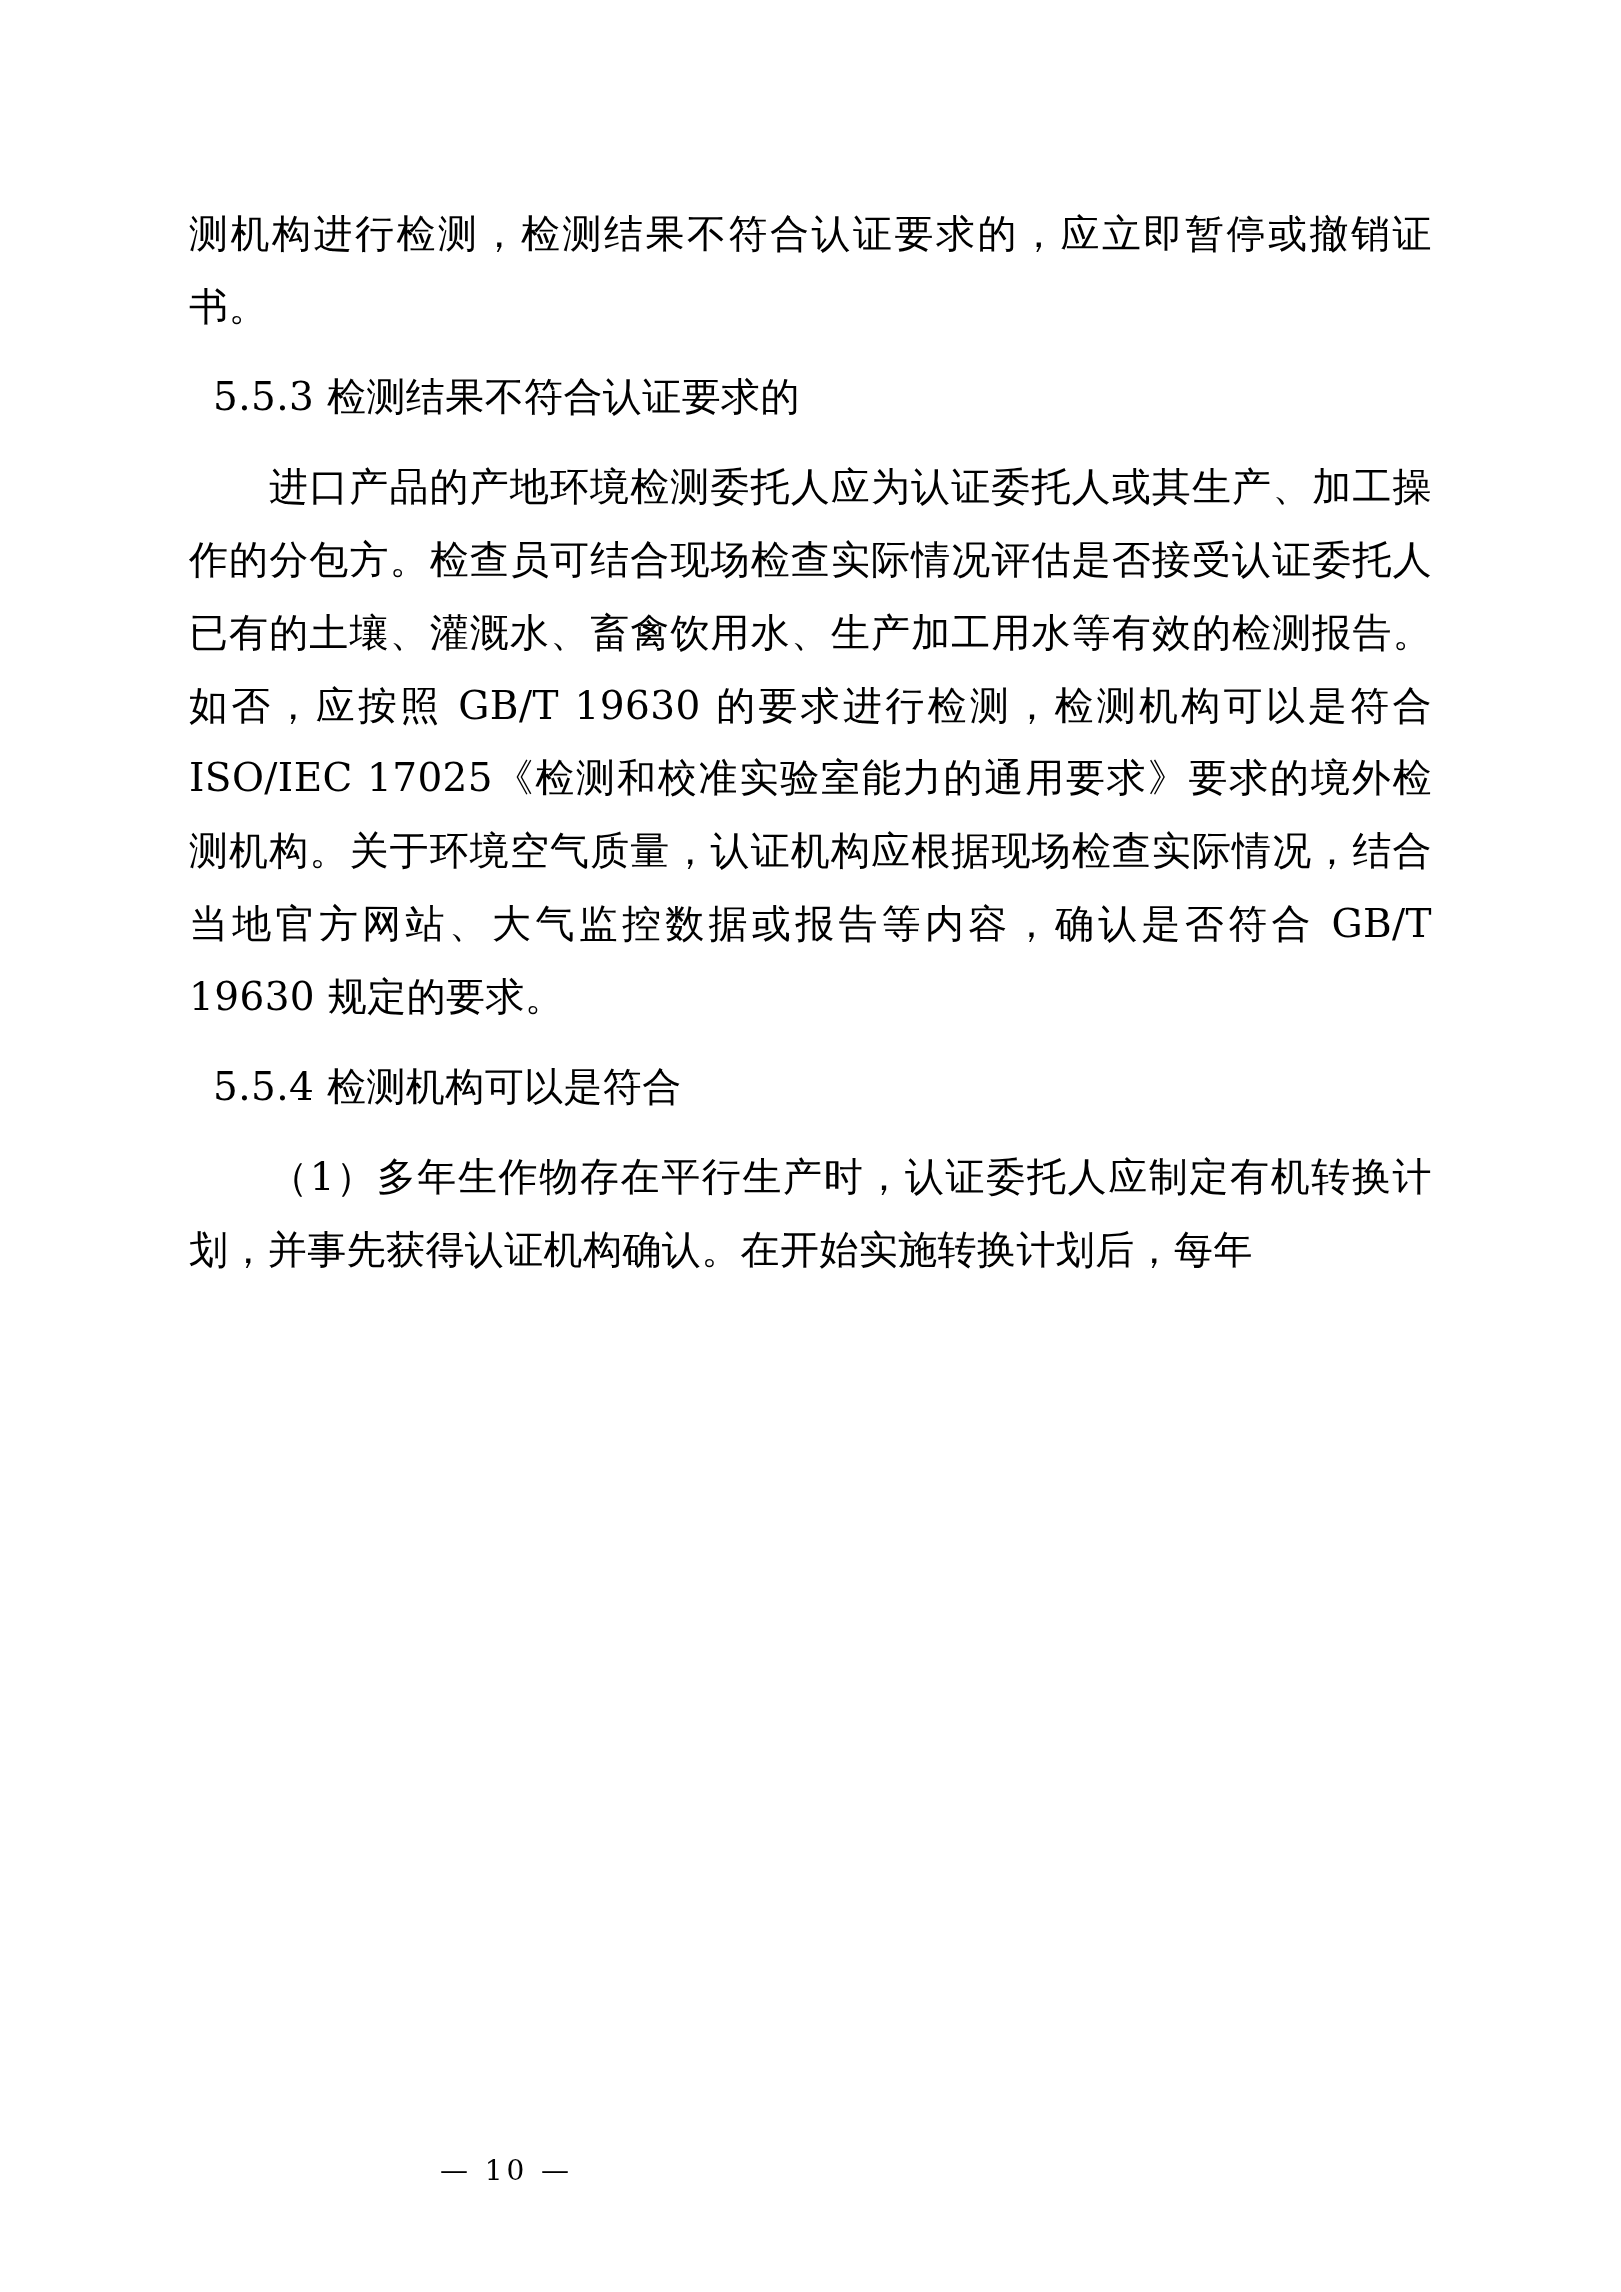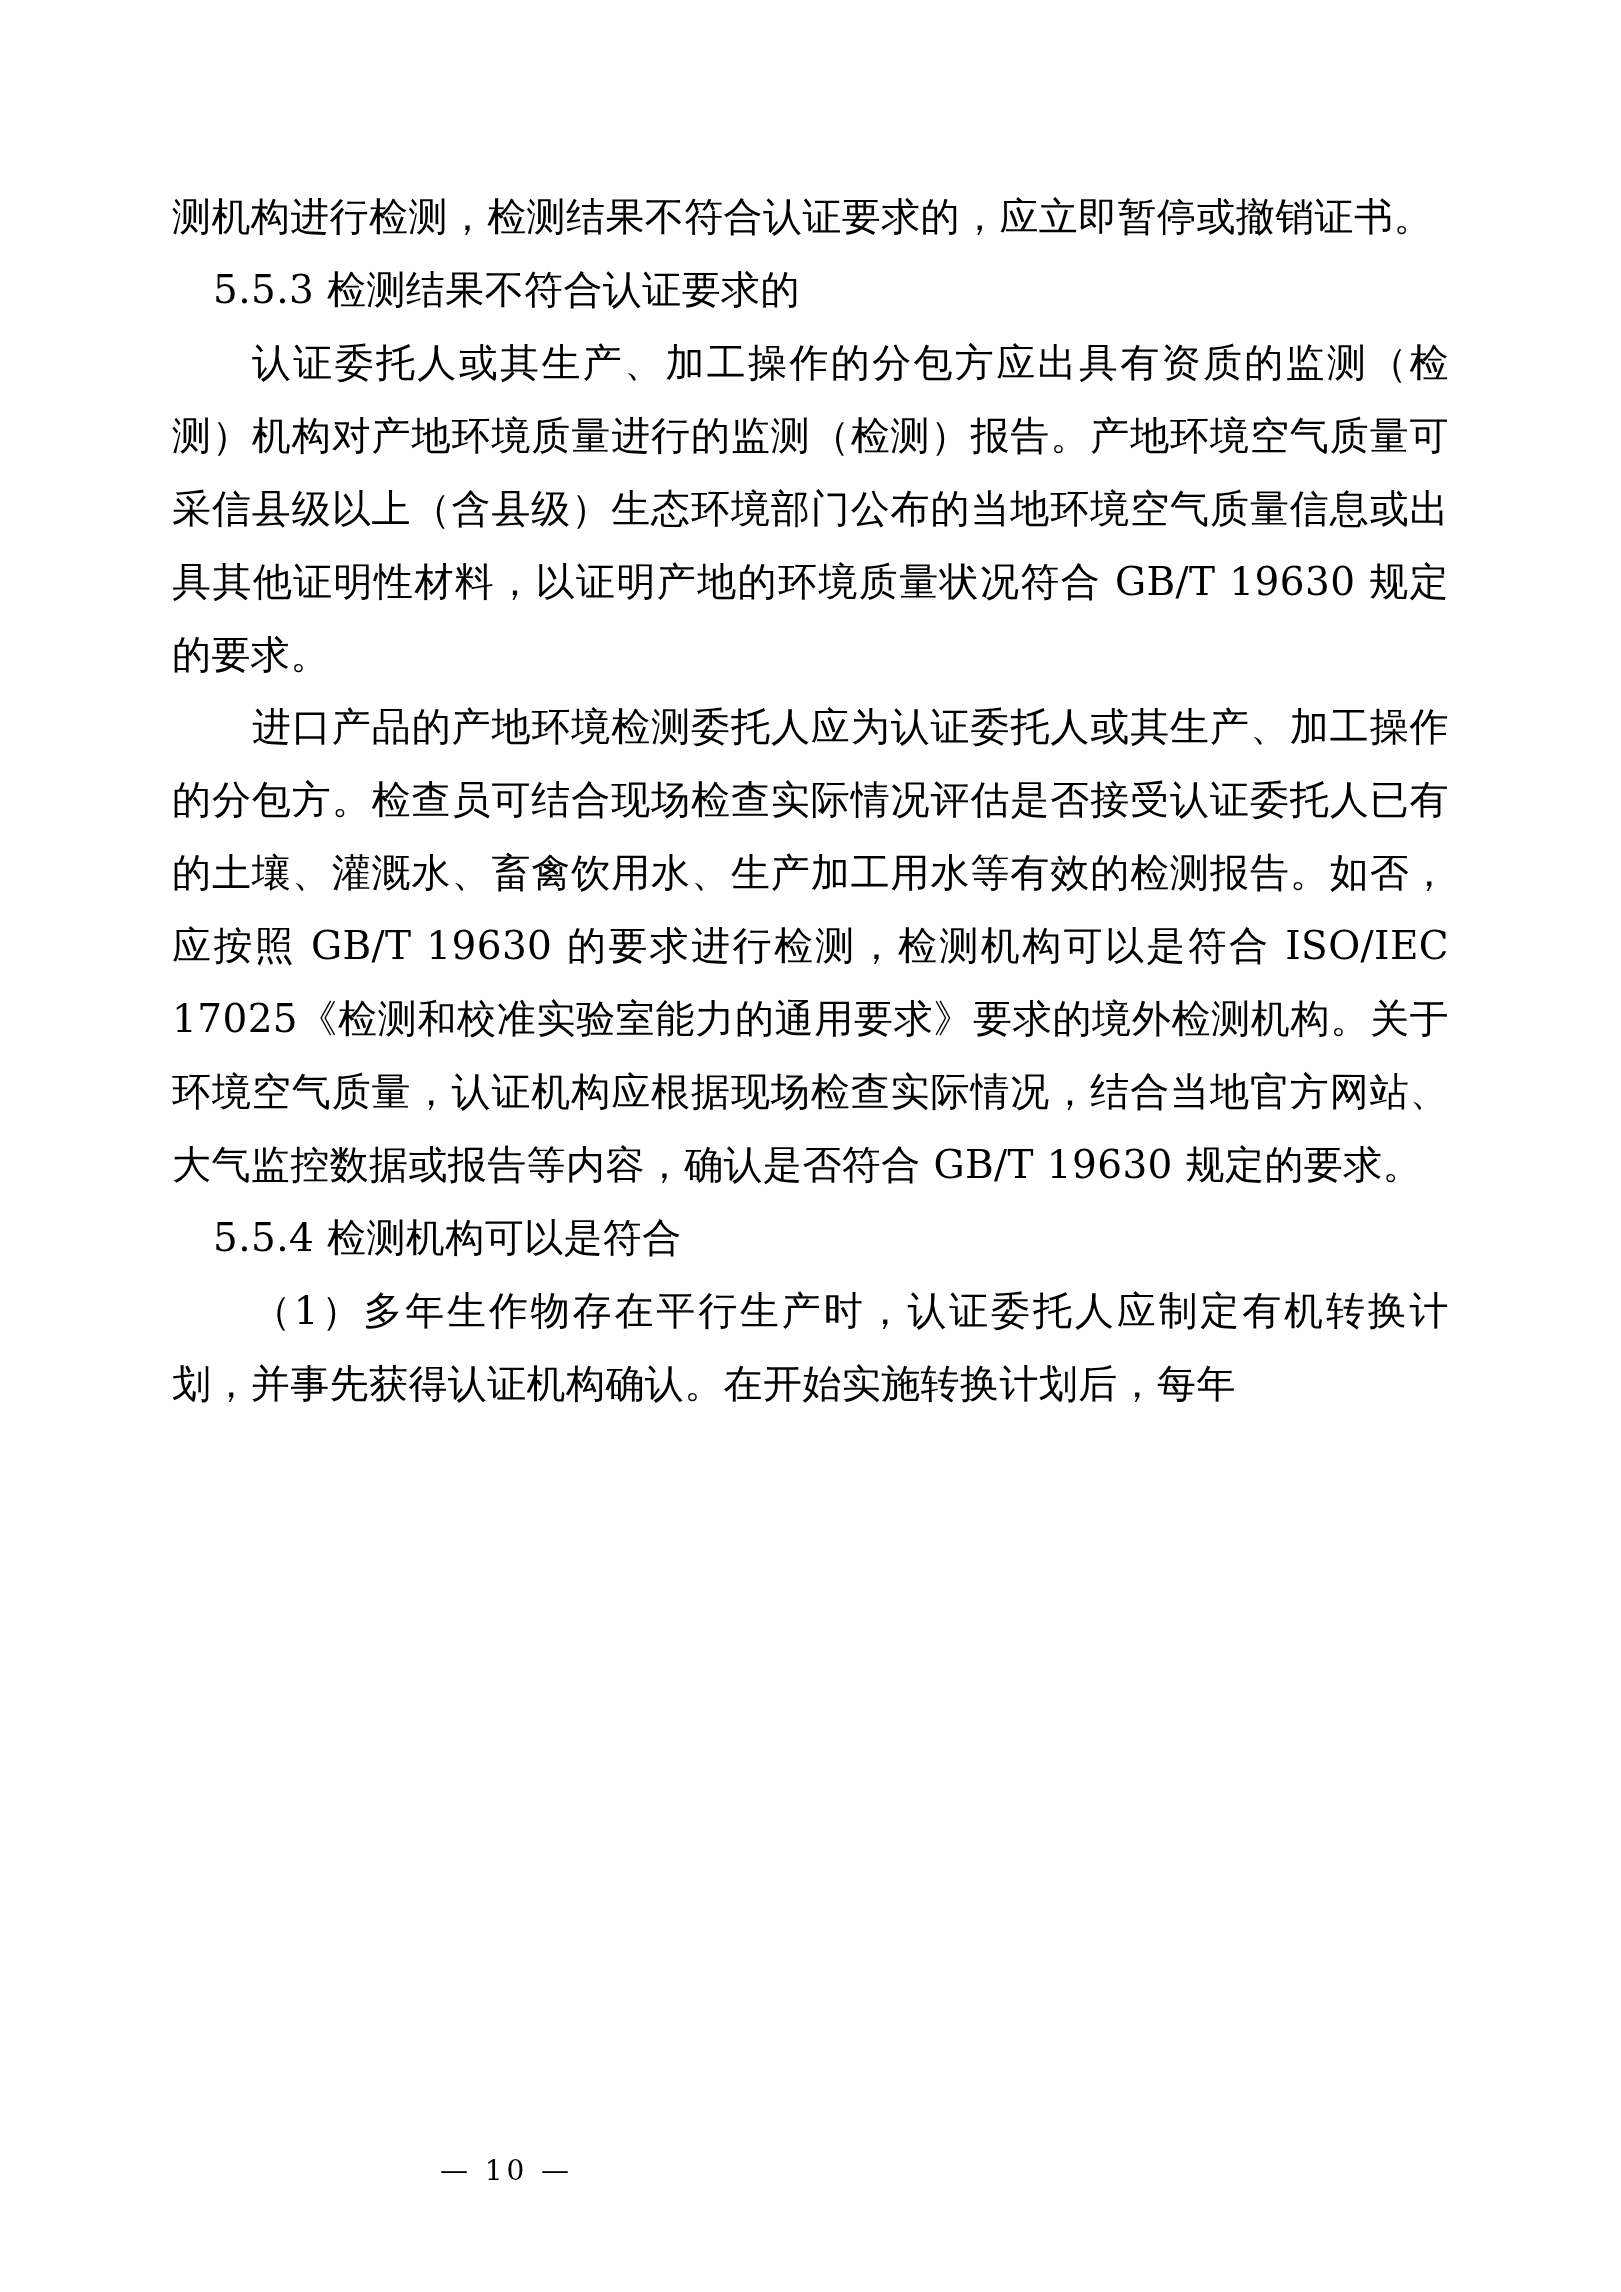--- a/index.html
+++ b/index.html
@@ -23,21 +23,21 @@
     position: relative;
   }
   .body-text {
     font-size: 39px;
     line-height: 1.87;
     text-align: justify;
     text-justify: inter-ideograph;
     letter-spacing: 0.4px;
   }
   .para {
-    margin: 0;
+    margin: 17px;
     text-indent: 0;
   }
   .indent2 {
     text-indent: 80px;
   }
   .heading {
     font-size: 39px;
     line-height: 1.87;
     margin: 0;
     text-indent: 41px;
@@ -59,21 +59,20 @@
   }
 </style>
 </head>
 <body>
 
 <div class="page">
 
   <div class="body-text">
     <p class="para">测机构进行检测，检测结果不符合认证要求的，应立即暂停或撤销证书。</p>
     <p class="heading">5.5.3 检测结果不符合认证要求的</p>
-    <p class="para indent2">认证委托人或其生产、加工操作的分包方应出具有资质的监测（检测）机构对产地环境质量进行的监测（检测）报告。产地环境空气质量可采信县级以上（含县级）生态环境部门公布的当地环境空气质量信息或出具其他证明性材料，以证明产地的环境质量状况符合 GB/T 19630 规定的要求。</p>
     <p class="para indent2">进口产品的产地环境检测委托人应为认证委托人或其生产、加工操作的分包方。检查员可结合现场检查实际情况评估是否接受认证委托人已有的土壤、灌溉水、畜禽饮用水、生产加工用水等有效的检测报告。如否，应按照 GB/T 19630 的要求进行检测，检测机构可以是符合 ISO/IEC 17025《检测和校准实验室能力的通用要求》要求的境外检测机构。关于环境空气质量，认证机构应根据现场检查实际情况，结合当地官方网站、大气监控数据或报告等内容，确认是否符合 GB/T 19630 规定的要求。</p>
     <p class="heading">5.5.4 检测机构可以是符合</p>
     <p class="para indent2">（1）多年生作物存在平行生产时，认证委托人应制定有机转换计划，并事先获得认证机构确认。在开始实施转换计划后，每年</p>
   </div>
 
   <div class="footer">
     <span class="footer-inner">— 10 —</span>
   </div>
 
 </div>

